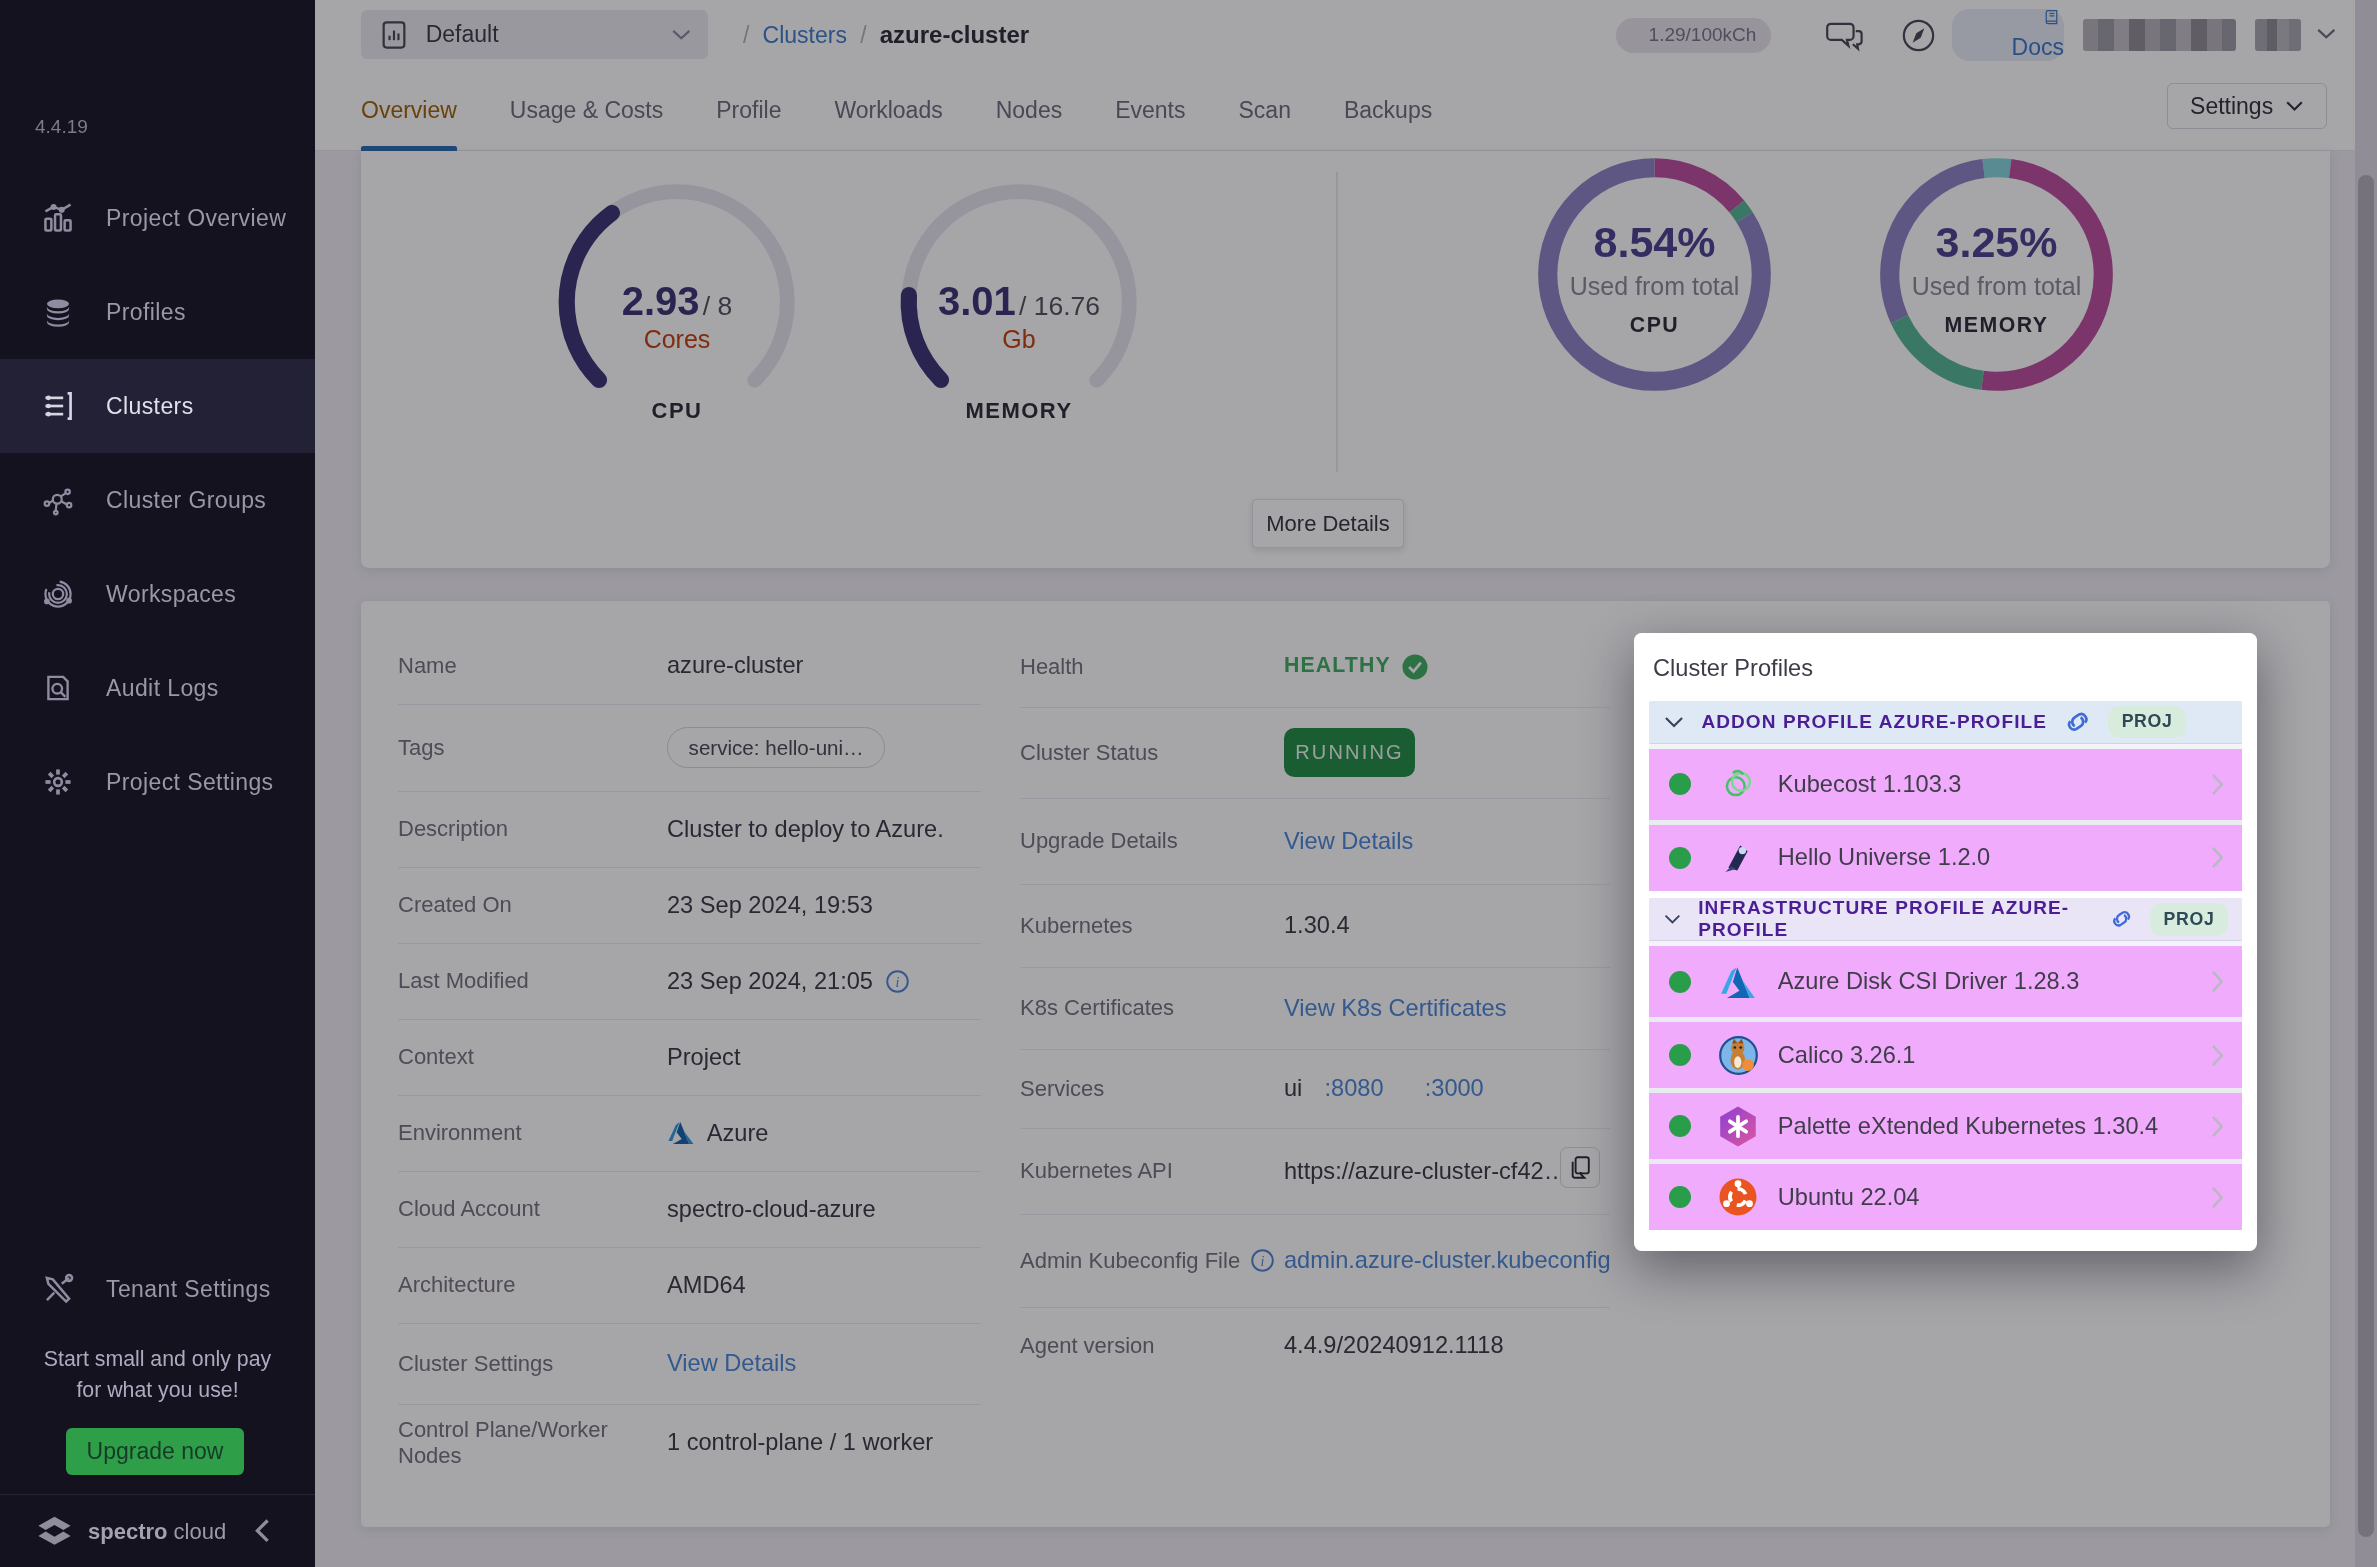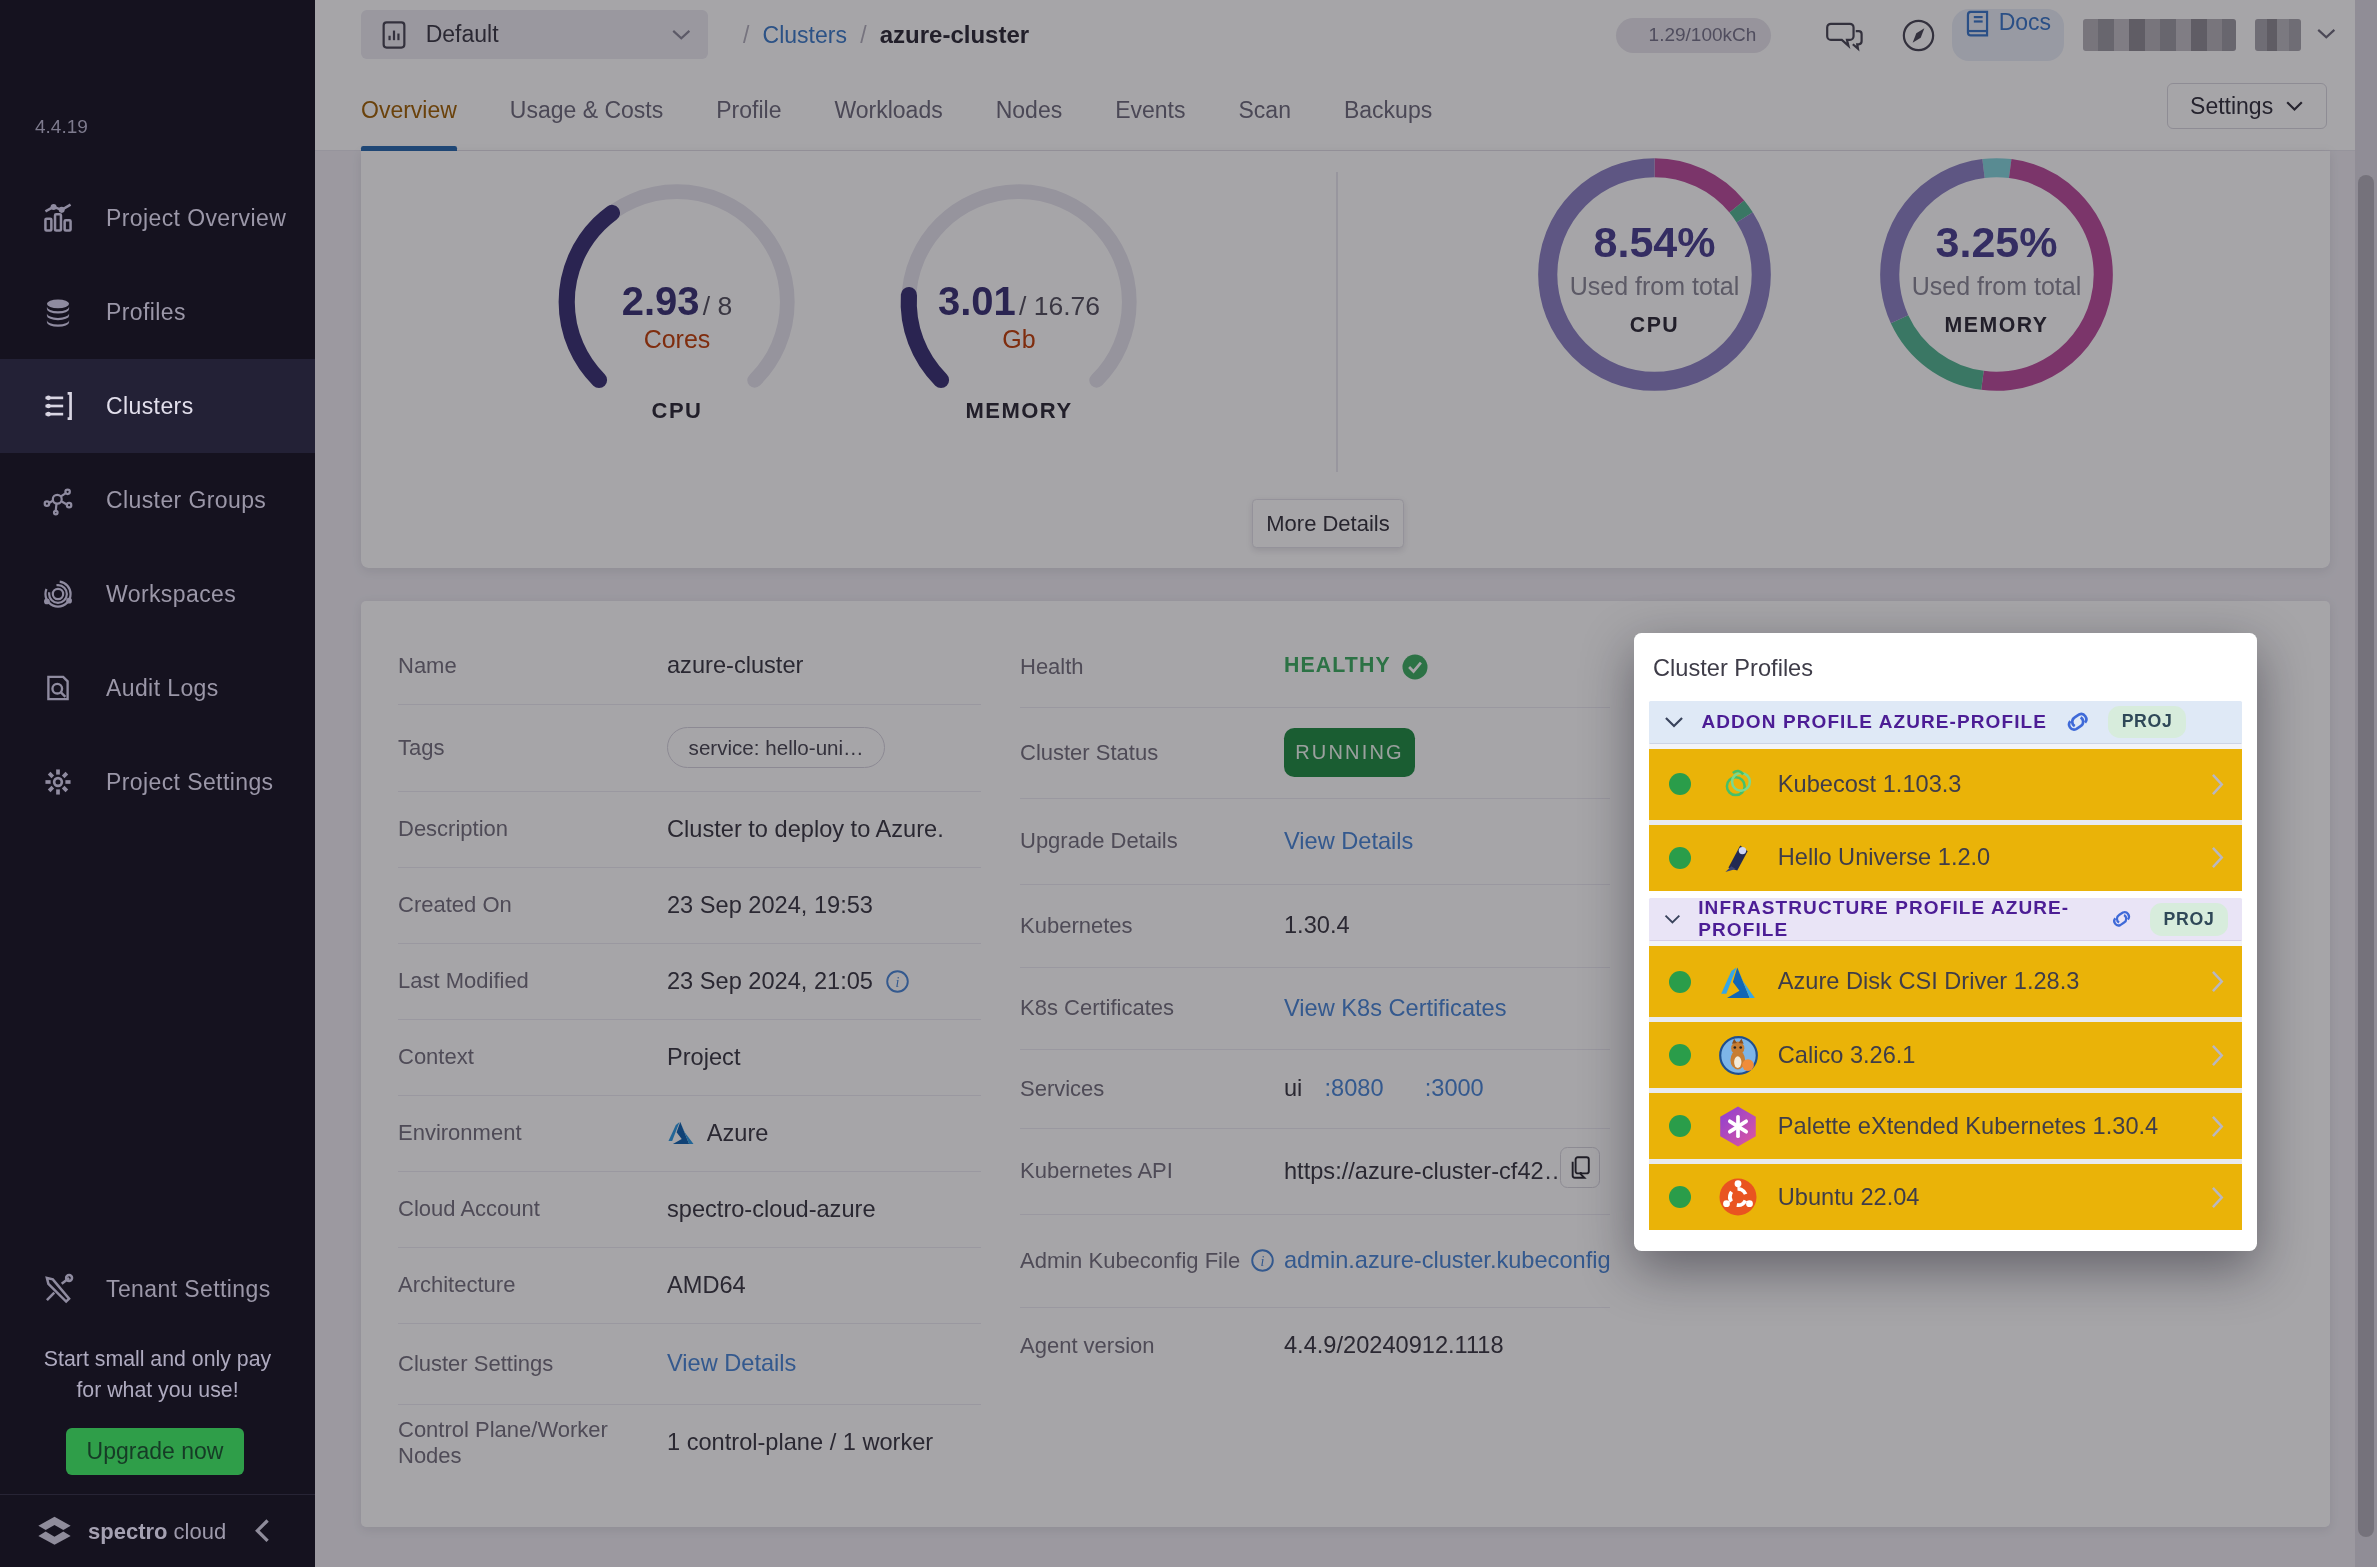--- a/index.html
+++ b/index.html
@@ -33,21 +33,21 @@
 
   .topbar { position:absolute; left:0; top:0; width:2062px; height:70px; background:#ffffff; }
   .proj-select { position:absolute; left:46px; top:10.3px; width:347px; height:49px; background:#eceaf1; border-radius:5.9px; display:flex; align-items:center; padding:0 16px; gap:14.7px; cursor:pointer; }
   .proj-select .ps-label { font-size:23px; color:#3c3a46; flex:1; }
   .breadcrumb { position:absolute; left:428px; top:0; height:70px; display:flex; align-items:center; gap:13.2px; font-size:23px; }
   .bc-sep { color:#b3b0bd; }
   .bc-link { color:#3e7cc9; cursor:pointer; }
   .bc-current { color:#2e2c38; font-weight:bold; font-size:24px; }
   .usage-pill { position:absolute; left:1301px; top:17.7px; width:155px; height:35px; border-radius:19px; background:#e7e5ec; display:flex; align-items:center; justify-content:flex-end; padding:0 14.7px; font-size:19px; color:#77748а; color:#77748a; }
   .tb-icon { position:absolute; top:14.7px; width:41px; height:41px; cursor:pointer; }
-  .docs-btn { position:absolute; left:1637px; top:8.8px; width:112px; height:52px; background:#e9eef8; border-radius:17px; display:flex; align-items:flex-start; justify-content:center; gap:8.8px; cursor:pointer; }
+  .docs-btn { position:absolute; left:1637px; top:8.8px; width:112px; height:52px; background:#e9eef8; border-radius:17px; display:flex; align-items:flex-end; justify-content:center; gap:8.8px; cursor:pointer;flex-direction:column; }
   .docs-btn span { font-size:23px; color:#3b77c9; }
   .user-blur { position:absolute; left:1768px; top:19px; width:153px; height:32px; border-radius:2.9px;
      background-image:repeating-linear-gradient(90deg,#b6b3ba 0 14.7px,#9e9ba3 14.7px 31px,#c3c0c7 31px 46px,#908d95 46px 62px),repeating-linear-gradient(0deg,rgba(255,255,255,0.25) 0 8.8px,rgba(0,0,0,0.12) 8.8px 17.7px); cursor:pointer; }
   .user-blur2 { position:absolute; left:1940px; top:19px; width:46px; height:32px; border-radius:2.9px;
      background-image:repeating-linear-gradient(90deg,#a9a6ae 0 11.8px,#8f8c94 11.8px 22px,#bcb9c0 22px 34px),repeating-linear-gradient(0deg,rgba(255,255,255,0.25) 0 8.8px,rgba(0,0,0,0.12) 8.8px 17.7px); cursor:pointer; }
   .user-caret { position:absolute; left:2001px; top:26.5px; }
 
   .tabsbar { position:absolute; left:0; top:70px; width:2062px; height:81px; background:#ffffff; border-bottom:1.5px solid #e6e4ec; }
   .tabs { position:absolute; left:46px; top:0; height:81px; display:flex; gap:53px; align-items:center; }
   .tab { font-size:23px; color:#6f6c7d; height:81px; display:flex; align-items:center; cursor:pointer; position:relative; white-space:nowrap; }
@@ -91,21 +91,21 @@
   .api-url { width:294px; overflow:hidden; white-space:nowrap; }
 
   
   .popup { position:absolute; left:1634px; top:633px; width:623px; height:618px; background:#ffffff; border-radius:7.4px; box-shadow:0 17.7px 52px rgba(20,18,30,0.45); z-index:60; padding:19px 14.7px 14.7px 14.7px; }
   .popup-title { font-size:23.6px; color:#3e3c48; margin:2.9px 0 19px 4.4px; }
   .pf-header { display:flex; align-items:center; gap:16px; height:43px; padding:0 14.7px; border-radius:1.5px; }
   .pf-header.addon { background:#dfe9f6; border-bottom:1.5px solid #ccd4e6; }
   .pf-header.infra { background:#e9e4f6; border-bottom:1.5px solid #d6cfe8; margin-top:7.4px; }
   .pf-title { font-size:19px; font-weight:bold; color:#4c1d95; letter-spacing:1.1px; }
   .pf-badge { background:#d7ecdc; color:#2f4858; font-size:17.7px; font-weight:bold; padding:5.9px 13.2px; border-radius:11.8px; letter-spacing:0.7px; }
-  .pf-row { display:flex; align-items:center; height:71px; background:#eab308; padding:0 17.7px 0 20.6px; cursor:pointer; }
+  .pf-row { display:flex; align-items:center; height:71px; background:#f0abfc; padding:0 17.7px 0 20.6px; cursor:pointer; }
   .pf-row + .pf-row { border-top:5.9px solid #e9ebf1; }
   .pf-rows { border-top:5.9px solid #f3f4f8; }
   .pf-dot { width:22px; height:22px; border-radius:50%; background:#2a9d4a; flex:0 0 22px; }
   .pf-logo { width:41px; height:41px; margin:0 19px 0 26.5px; display:flex; align-items:center; justify-content:center; }
   .pf-name { font-size:23.6px; color:#3f3d49; flex:1; }
 
   
   .scrollbar { position:absolute; right:0; top:0; width:22px; height:1568px; background:#dddae2; z-index:35; }
   .scroll-thumb { position:absolute; right:2.9px; top:175px; width:16px; height:1362px; border-radius:8.8px; background:#b2afb8; }
 </style>

